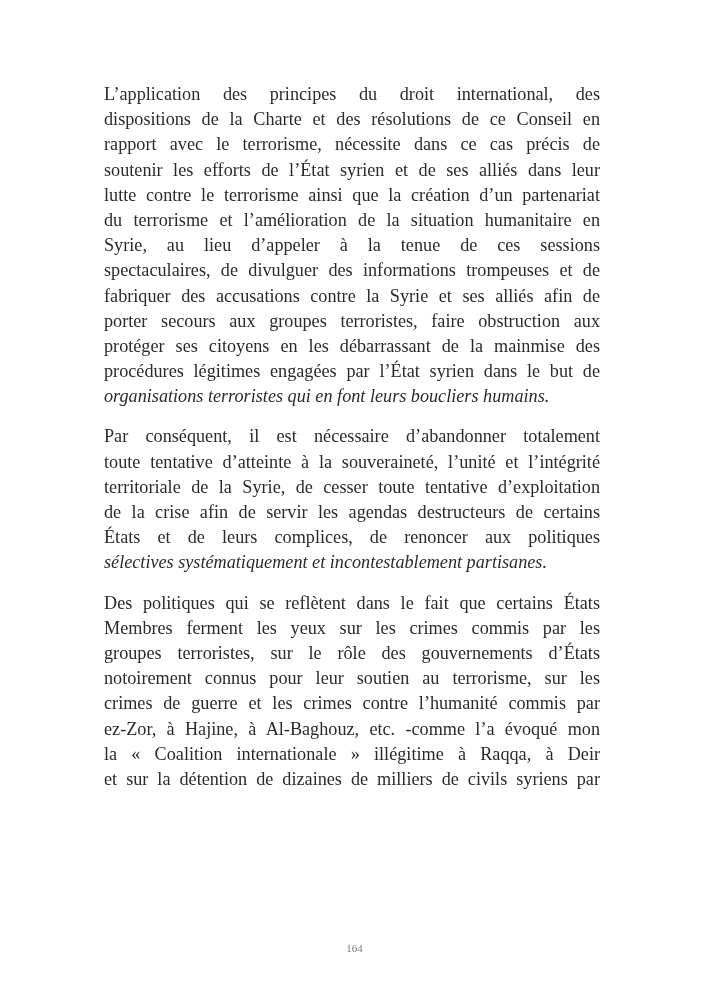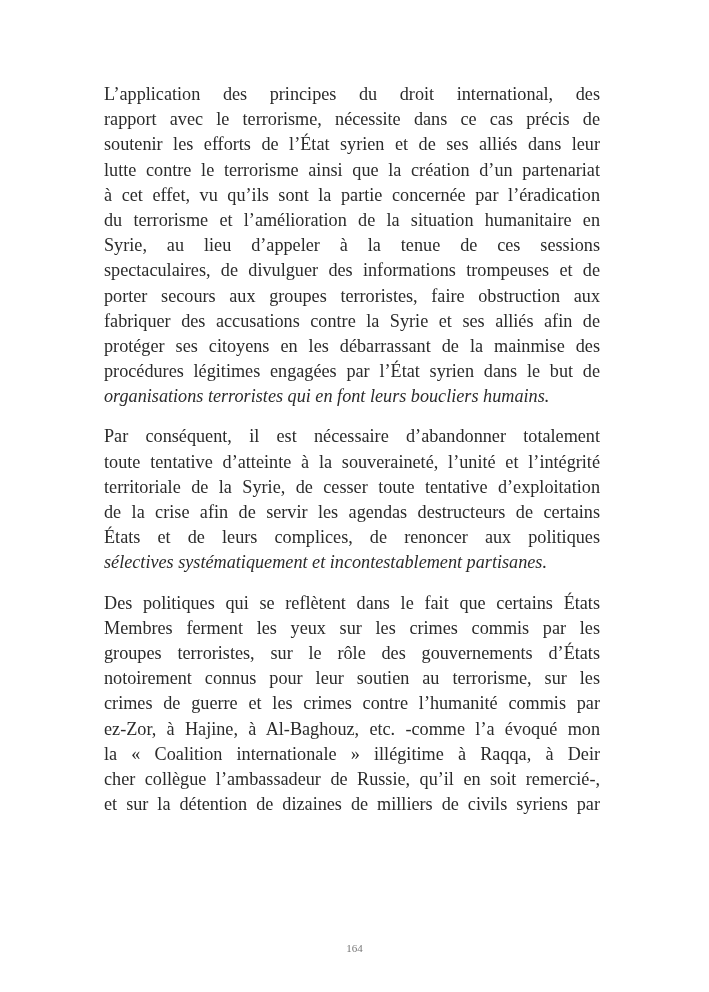--- a/index.html
+++ b/index.html
@@ -58,29 +58,29 @@
     }
   </style>
 </head>
 <body>
 
 <div class="page">
   <div class="body-text">
 
     <p class="para">
       <span class="line">L’application des principes du droit international, des</span>
+      <span class="line">dispositions de la Charte et des résolutions de ce Conseil en</span>
       <span class="line">rapport avec le terrorisme, nécessite dans ce cas précis de</span>
       <span class="line">soutenir les efforts de l’État syrien et de ses alliés dans leur</span>
       <span class="line">lutte contre le terrorisme ainsi que la création d’un partenariat</span>
-      <span class="line">à cet effet, vu qu’ils sont la partie concernée par l’éradication</span>
       <span class="line">du terrorisme et l’amélioration de la situation humanitaire en</span>
       <span class="line">Syrie, au lieu d’appeler à la tenue de ces sessions</span>
       <span class="line">spectaculaires, de divulguer des informations trompeuses et de</span>
+      <span class="line">fabriquer des accusations contre la Syrie et ses alliés afin de</span>
       <span class="line">porter secours aux groupes terroristes, faire obstruction aux</span>
-      <span class="line">fabriquer des accusations contre la Syrie et ses alliés afin de</span>
       <span class="line">protéger ses citoyens en les débarrassant de la mainmise des</span>
       <span class="line">procédures légitimes engagées par l’État syrien dans le but de</span>
       <span class="line last">organisations terroristes qui en font leurs boucliers humains.</span>
     </p>
 
     <p class="para">
       <span class="line">Par conséquent, il est nécessaire d’abandonner totalement</span>
       <span class="line">toute tentative d’atteinte à la souveraineté, l’unité et l’intégrité</span>
       <span class="line">territoriale de la Syrie, de cesser toute tentative d’exploitation</span>
       <span class="line">de la crise afin de servir les agendas destructeurs de certains</span>
@@ -89,20 +89,19 @@
     </p>
 
     <p class="para">
       <span class="line">Des politiques qui se reflètent dans le fait que certains États</span>
       <span class="line">Membres ferment les yeux sur les crimes commis par les</span>
       <span class="line">groupes terroristes, sur le rôle des gouvernements d’États</span>
       <span class="line">notoirement connus pour leur soutien au terrorisme, sur les</span>
       <span class="line">crimes de guerre et les crimes contre l’humanité commis par</span>
       <span class="line">ez-Zor, à Hajine, à Al-Baghouz, etc. -comme l’a évoqué mon</span>
       <span class="line">la « Coalition internationale » illégitime à Raqqa, à Deir</span>
-      <span class="line">cher collègue l’ambassadeur de Russie, qu’il en soit remercié-,</span>
       <span class="line">et sur la détention de dizaines de milliers de civils syriens par</span>
     </p>
 
   </div>
 
   <div class="page-number">164</div>
 </div>
 
 </body></html>

